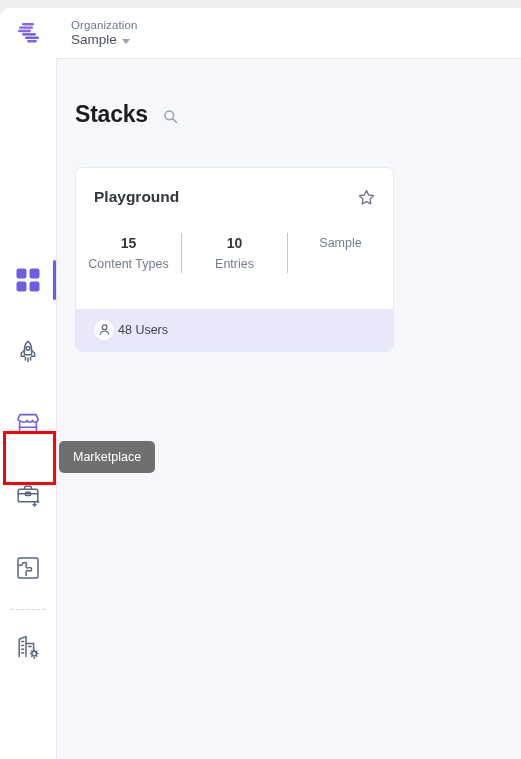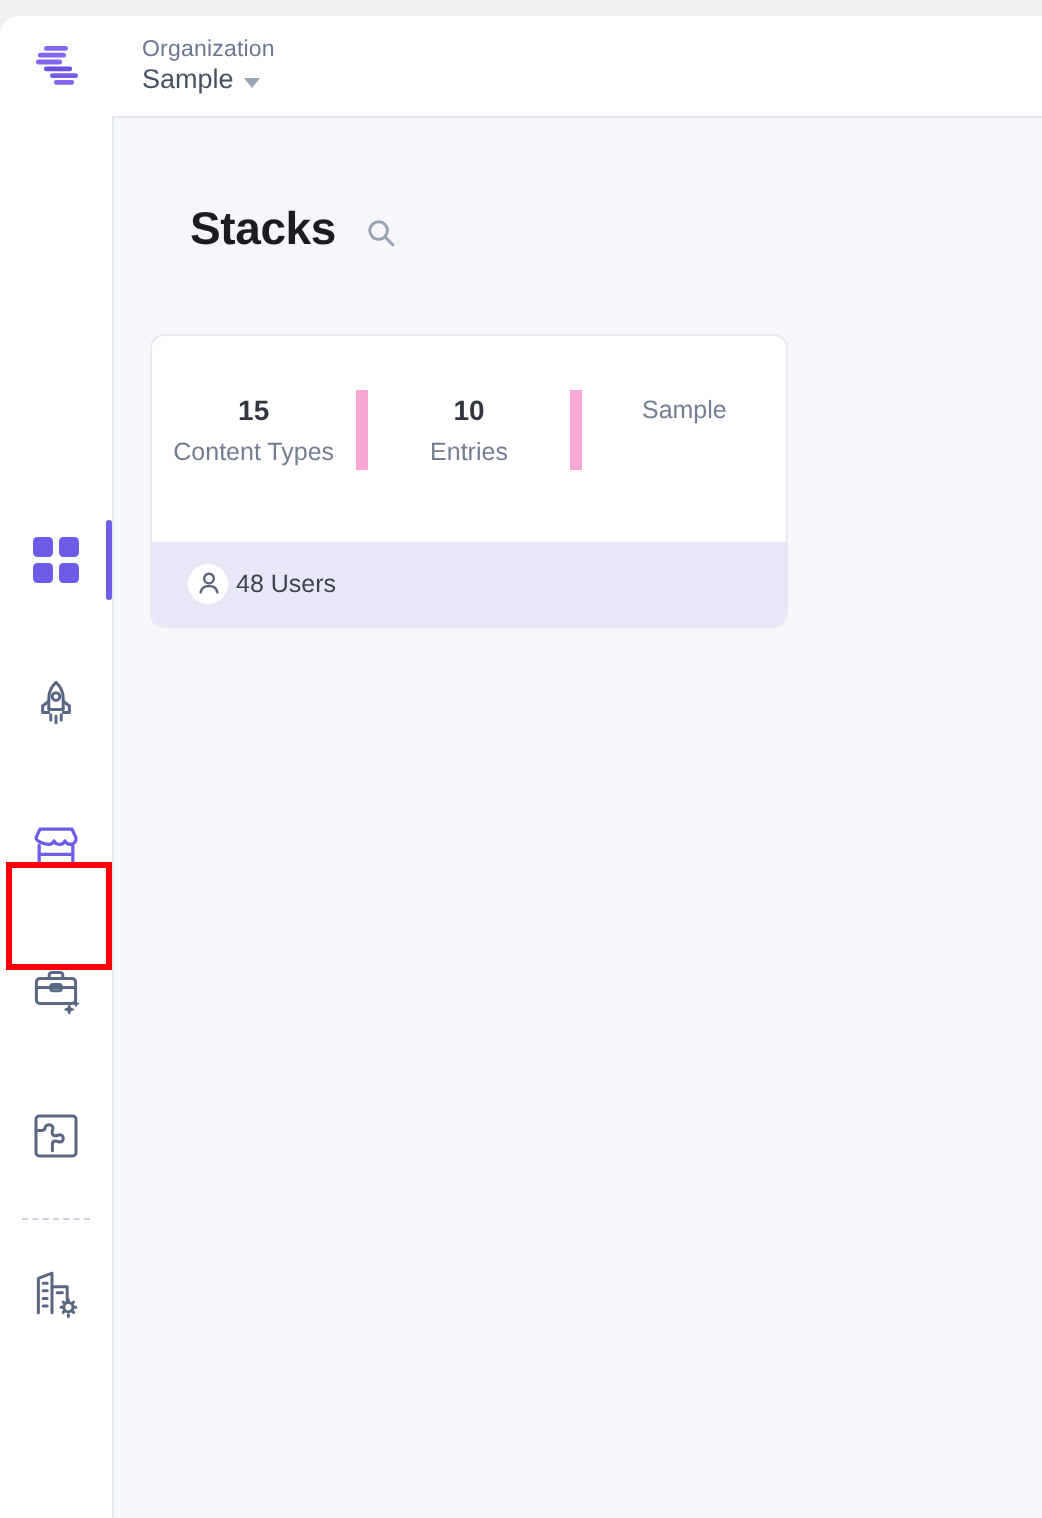--- a/index.html
+++ b/index.html
@@ -156,21 +156,20 @@
     display: flex;
     align-items: center;
     gap: 14px;
     padding: 42px 0 0 18px;
   }
   .page-title {
     font-size: 23px;
     font-weight: bold;
     color: #1b1c20;
     letter-spacing: -.2px;
-    margin-left: 20px;
   }
   .search-icon-btn {
     display: flex;
     align-items: center;
     justify-content: center;
     width: 18px;
     height: 18px;
     cursor: pointer;
     margin-top: 3px;
   }
@@ -209,21 +208,21 @@
 
   .stats {
     display: flex;
     padding: 27px 0 36px 0;
   }
   .stat {
     flex: 1;
     text-align: center;
     padding: 0 6px;
   }
-  .stat + .stat { border-left: 6px solid #f9a8d4; }
+  .stat + .stat { border-left: 1px solid #f9a8d4; }
   .stat-value {
     font-size: 14px;
     font-weight: bold;
     color: #32373f;
     line-height: 1.5;
   }
   .stat-label {
     font-size: 12.5px;
     color: #737d91;
     line-height: 1.35;
@@ -343,35 +342,44 @@
         <path d="M6.6 7.6h2M6.6 11.4h2M6.6 15.2h2M6.6 19h2"></path>
         <path d="M13.6 12.4h2.6"></path>
         <circle cx="19.2" cy="19.6" r="2.3"></circle>
         <path d="M19.2 15.9v1M19.2 23.3v1M15.5 19.6h1M21.9 19.6h1M16.6 17l.7.7M21.1 21.5l.7.7M21.8 17l-.7.7M17.3 21.5l-.7.7"></path>
       </svg>
     </div>
   </div>
 
   <div class="highlight-box"></div>
 
+  <div class="tooltip">Marketplace</div>
 
   <div class="main">
 
     <div class="page-head">
       <span class="page-title">Stacks</span>
       <span class="search-icon-btn">
         <svg width="15" height="15" viewBox="0 0 15 15" fill="none" stroke="#9aa3b5" stroke-width="1.5" aria-hidden="true">
           <circle cx="6.3" cy="6.3" r="4.4"></circle>
           <path d="M9.7 9.7 13.4 13.4" stroke-linecap="round"></path>
         </svg>
       </span>
     </div>
 
     <div class="card">
 
+      <div class="card-top">
+        <span class="card-title">Playground</span>
+        <span class="star-btn">
+          <svg width="17" height="17" viewBox="0 0 17 17" fill="none" stroke="#6b7489" stroke-width="1.3" stroke-linejoin="round" aria-hidden="true">
+            <path d="M8.5 1.6 10.7 6l4.8.7-3.5 3.4.8 4.8-4.3-2.3-4.3 2.3.8-4.8L1.5 6.7 6.3 6z"></path>
+          </svg>
+        </span>
+      </div>
 
       <div class="stats">
         <div class="stat">
           <div class="stat-value">15</div>
           <div class="stat-label">Content Types</div>
         </div>
         <div class="stat">
           <div class="stat-value">10</div>
           <div class="stat-label">Entries</div>
         </div>

